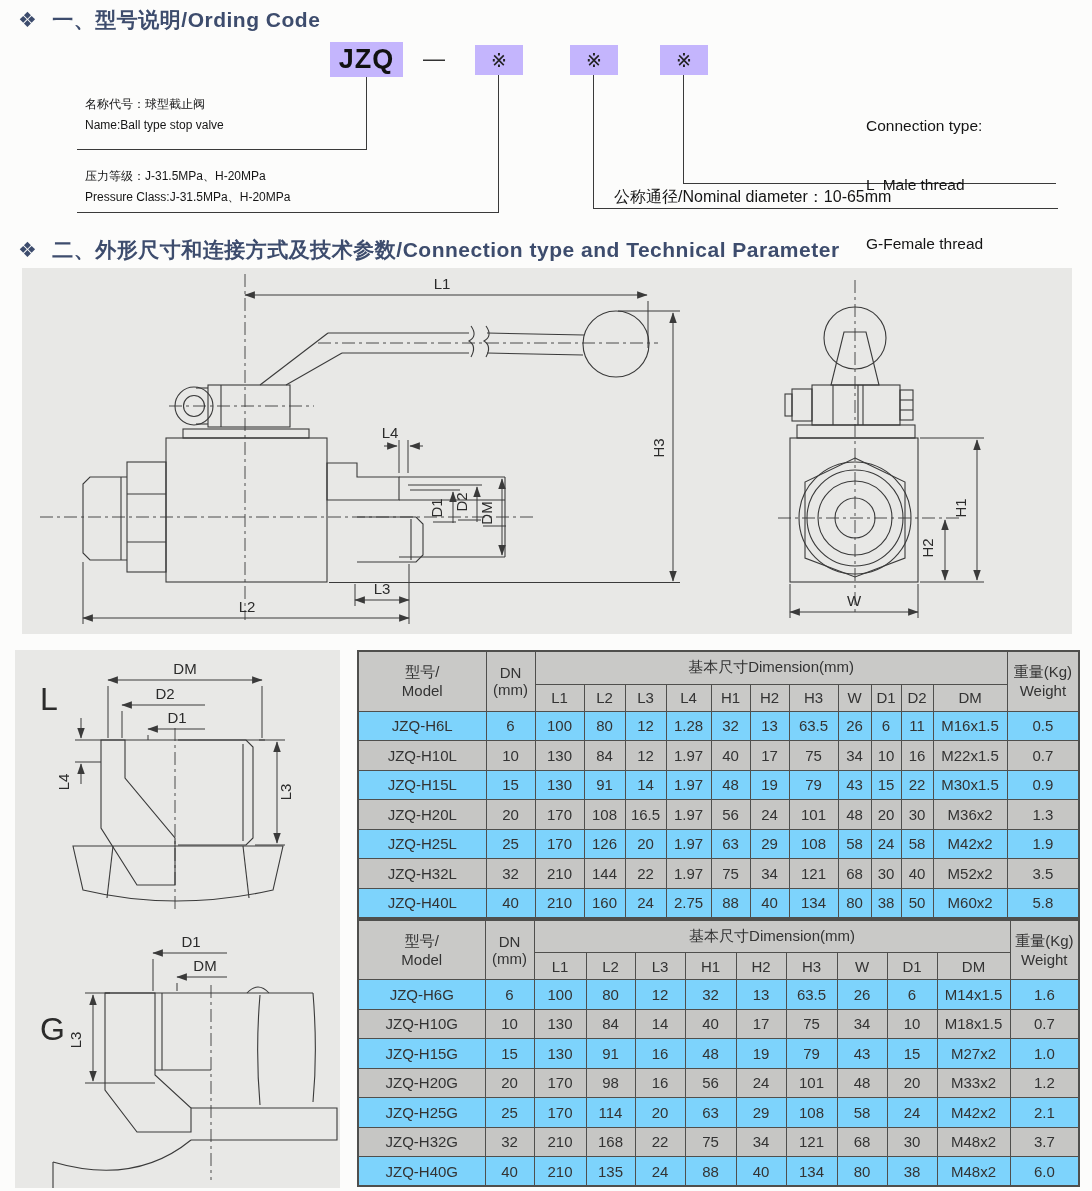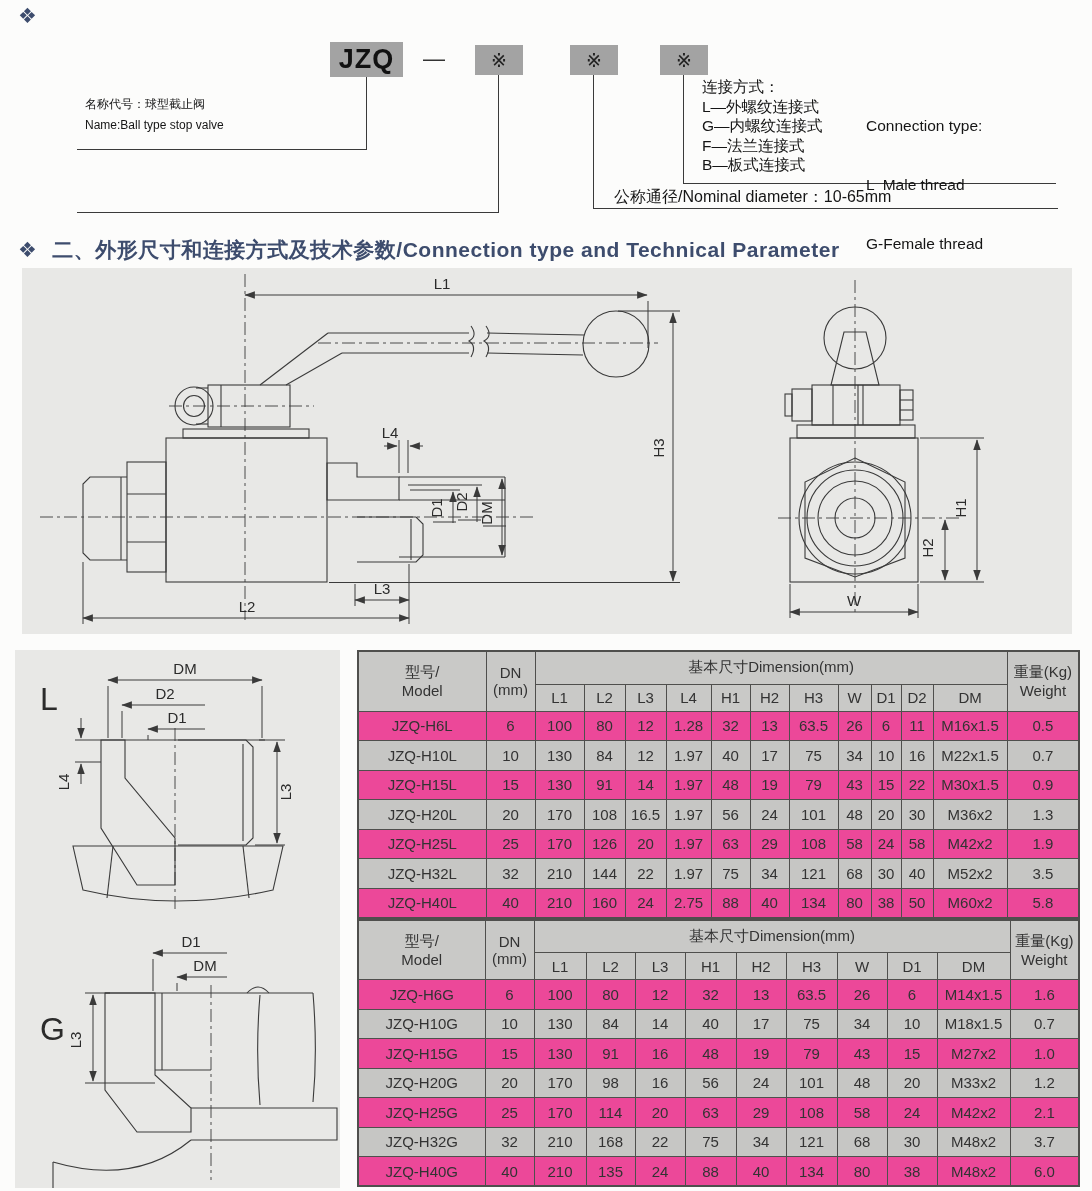--- a/index.html
+++ b/index.html
@@ -5,21 +5,21 @@
   * { margin:0; padding:0; box-sizing:border-box; }
   html,body { width:1092px; height:1191px; }
   body {
     position:relative; background:#fcfcfb; overflow:hidden;
     font-family:"Liberation Sans","DejaVu Sans",sans-serif; color:#1a1a1a;
   }
   .abs { position:absolute; }
   .sec-title { display:flex; align-items:center; gap:15px; color:#3d4c6d; font-weight:bold; font-size:21px; letter-spacing:.5px; }
   .diamond { font-size:21px; line-height:1; transform:translateY(-1px); }
   
-  .code-box { position:absolute; background:#a3a3a3; display:flex; align-items:center; justify-content:center; color:#111; }
+  .code-box { position:absolute; background:#c4b5fd; display:flex; align-items:center; justify-content:center; color:#111; }
   .jzq { font-size:27px; font-weight:bold; letter-spacing:1px; }
   .ph { font-size:19px; color:#222; }
   .dash { position:absolute; font-size:22px; color:#333; }
   .line { position:absolute; background:#3a3a3a; }
   .vline { width:1px; } .hline { height:1px; }
   .txt { position:absolute; font-size:12px; line-height:21px; color:#151515; }
   .conn { font-size:15.5px; line-height:19.6px; }
   .conn-en { white-space:pre;margin-left:13px; }
   
   .panel { position:absolute; background:#e8e8e6; }
@@ -28,30 +28,31 @@
   .ln { fill:none; stroke:#3a3a3a; stroke-width:1.1; }
   .th2 { stroke-width:1; }
   .cl { stroke-dasharray:13 4 3 4; stroke-width:0.9; }
   
   .tables { position:absolute; left:357px; top:650px; width:722px; }
   table { border-collapse:collapse; table-layout:fixed; width:721px; border:2px solid #4f4f4d; }
   th,td { border:1px solid #4f4f4d; text-align:center; vertical-align:middle;
           font-size:15px; font-weight:normal; color:#333; padding:0; overflow:hidden; }
   thead th { background:#c9c9c7; }
   thead tr.h1 { height:33px; } thead tr.h2 { height:27px; }
-  tbody tr { height:29.5px; background:#ec4899; }
+  tbody tr { height:29.5px; background:#7dd3fc; }
   tbody tr.alt { background:#bef264; }
   td, tbody tr { background-clip:padding-box; }
   tbody tr.alt td { background:#c6c6c4; }
 </style>
 </head>
 <body>
 
 <div class="abs sec-title" style="left:18px; top:6px;">
   <span class="diamond">❖</span>
+  <span>一、型号说明/Ording Code</span>
 </div>
 
 <div class="abs" style="left:0; top:0; width:1092px; height:230px;">
   <div class="code-box jzq" style="left:330px; top:42px; width:73px; height:35px;">JZQ</div>
   <div class="dash" style="left:414px; top:46px; width:40px; text-align:center;">—</div>
   <div class="code-box ph" style="left:475px; top:45px; width:48px; height:30px;">※</div>
   <div class="code-box ph" style="left:570px; top:45px; width:48px; height:30px;">※</div>
   <div class="code-box ph" style="left:660px; top:45px; width:48px; height:30px;">※</div>
 
   <div class="line vline" style="left:366px; top:77px; height:72px;"></div>
@@ -60,26 +61,23 @@
   <div class="line hline" style="left:77px; top:212px; width:422px;"></div>
   <div class="line vline" style="left:593px; top:75px; height:133px;"></div>
   <div class="line hline" style="left:593px; top:208px; width:465px;"></div>
   <div class="line vline" style="left:683px; top:75px; height:108px;"></div>
   <div class="line hline" style="left:683px; top:183px; width:373px;"></div>
 
   <div class="txt" style="left:85px; top:94px;">
     <div>名称代号：球型截止阀</div>
     <div>Name:Ball type stop valve</div>
   </div>
-  <div class="txt conn" style="left:702px; top:77px;">
-    <div>连接方式：</div>
-    <div>L—外螺纹连接式</div>
-    <div>G—内螺纹连接式</div>
-    <div>F—法兰连接式</div>
-    <div>B—板式连接式</div>
+  <div class="txt" style="left:85px; top:166px;">
+    <div>压力等级：J-31.5MPa、H-20MPa</div>
+    <div>Pressure Class:J-31.5MPa、H-20MPa</div>
   </div>
   <div class="txt conn conn-en" style="left:853px; top:77px;">
     <div>Connection type:</div>
     <div>L  Male thread</div>
     <div>G-Female thread</div>
     <div>F-Flange type</div>
     <div>B-Plate type</div>
   </div>
   <div class="txt" style="left:602px; top:186px; font-size:16px;margin-left:12px;">公称通径/Nominal diameter：10-65mm</div>
 </div>

